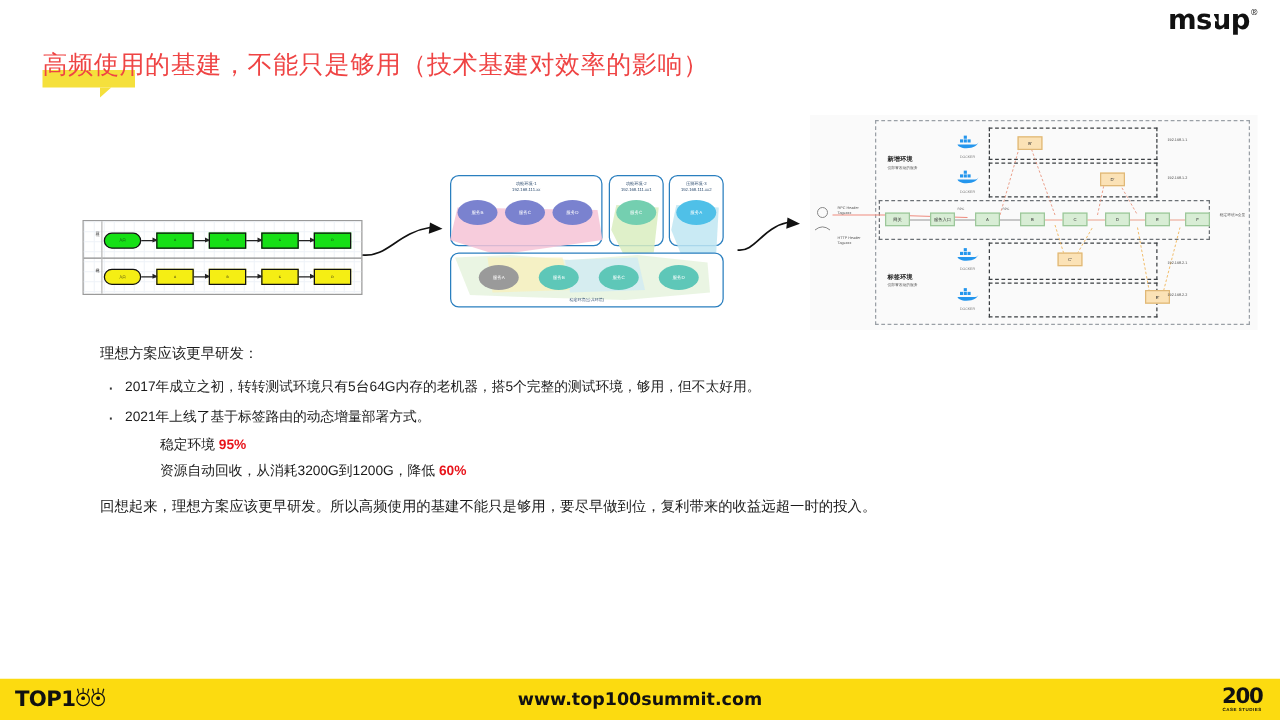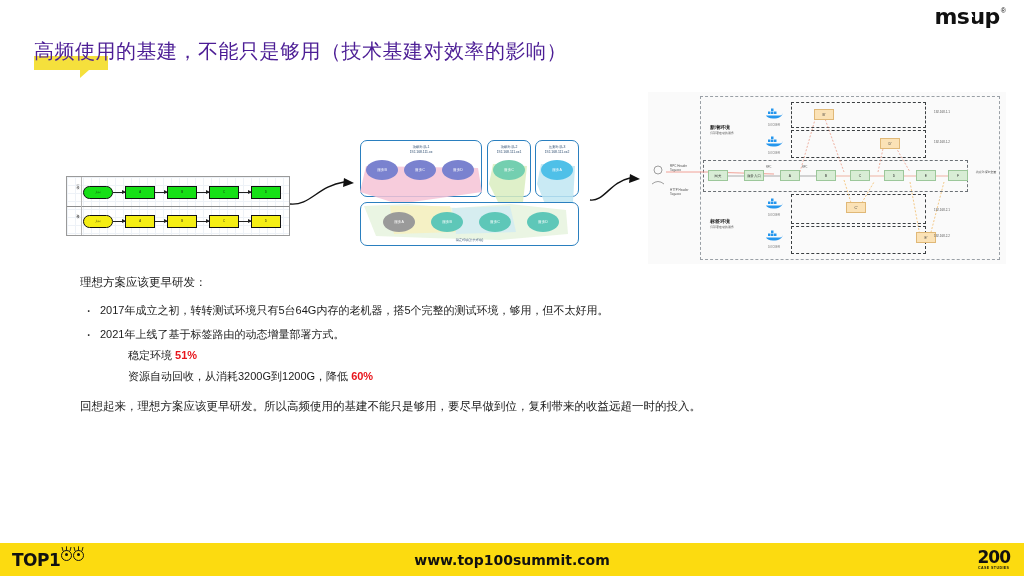--- a/index.html
+++ b/index.html
@@ -17,21 +17,21 @@
   .brand-reg{font-size:7px;color:#111;margin-left:1px;margin-top:1px;}
   .brand-arrow{position:absolute;left:32px;top:4px;width:0;height:0;
     border-left:4px solid transparent;border-right:4px solid transparent;border-bottom:7px solid #fff;}
   .brand-arrowstem{position:absolute;left:34.5px;top:10px;width:3px;height:7px;background:#fff;}
 
   
   .title-wrap{position:absolute;left:34px;top:38px;}
   .title-hl{position:absolute;left:0;top:18px;width:74px;height:14px;background:#f5e03c;z-index:0;}
   .title-hl:after{content:"";position:absolute;left:46px;top:14px;width:0;height:0;
     border-left:9px solid #f5e03c;border-bottom:8px solid transparent;}
-  .title{position:relative;z-index:1;font-size:20px;color:#4c1d95;letter-spacing:0.5px;
+  .title{position:relative;z-index:1;font-size:20px;color:#ef4444;letter-spacing:0.5px;
     font-family:"DejaVu Sans",sans-serif;white-space:nowrap;}
 
   
   .body{position:absolute;left:80px;top:275px;width:870px;color:#1a1a1a;}
   .body .lead{font-size:11.5px;margin-bottom:14px;}
   .bullets{list-style:none;margin:0;padding:0;}
   .bullets li{font-size:11px;margin-bottom:11px;padding-left:20px;position:relative;line-height:1.2;}
   .bullets li:before{content:"·";position:absolute;left:6px;top:-3px;font-size:16px;color:#333;}
   .sublines{margin:-4px 0 12px 48px;}
   .sublines div{font-size:11px;margin-bottom:6px;color:#1a1a1a;}
@@ -106,21 +106,21 @@
   .obox{position:absolute;width:20px;height:11px;background:#fbe2b6;border:0.8px solid #e0b877;
         display:flex;align-items:center;justify-content:center;font-size:3.4px;color:#333;box-sizing:border-box;}
   .iptag{position:absolute;font-size:3px;color:#555;}
   .hdr{position:absolute;font-size:3px;color:#555;line-height:1.4;}
   .rpc{position:absolute;font-size:2.6px;color:#666;}
   .tail{position:absolute;font-size:3px;color:#555;text-align:center;line-height:1.4;}
 
   
   .footer{position:absolute;left:0;bottom:0;width:1024px;height:33px;background:#fcdb10;
           display:flex;align-items:center;}
-  .f-left{position:absolute;left:12px;display:flex;align-items:flex-start;}
+  .f-left{position:absolute;left:12px;display:flex;align-items:center;}
   .f-top1{font-size:17px;font-weight:bold;color:#111;letter-spacing:-0.5px;font-family:"DejaVu Sans",sans-serif;}
   .eye{width:9px;height:9px;border:1.4px solid #111;border-radius:50%;margin-left:1px;position:relative;}
   .eye:after{content:"";position:absolute;left:2.2px;top:2.2px;width:3px;height:3px;background:#111;border-radius:50%;}
   .lashes{position:absolute;left:-1px;top:-5px;width:11px;height:5px;}
   .f-center{position:absolute;left:0;right:0;text-align:center;font-size:14px;font-weight:bold;color:#111;
             font-family:"DejaVu Sans",sans-serif;}
   .f-right{position:absolute;right:14px;text-align:center;}
   .f-100{font-size:17px;font-weight:bold;color:#111;line-height:0.95;letter-spacing:-1px;font-family:"DejaVu Sans",sans-serif;}
   .f-cs{font-size:3.6px;font-weight:bold;color:#111;letter-spacing:0.4px;}
 </style>
@@ -349,21 +349,21 @@
   </div>
 
   <div class="body">
     <div class="lead">理想方案应该更早研发：</div>
     <ul class="bullets">
       <li>2017年成立之初，转转测试环境只有5台64G内存的老机器，搭5个完整的测试环境，够用，但不太好用。</li>
       <li>2021年上线了基于标签路由的动态增量部署方式。</li>
     </ul>
     <div class="sublines">
       <div>
-        <span>稳定环境 </span><span class="hot">51%</span>
+        <span>稳定环境 </span><span class="hot">95%</span>
       </div>
       <div>
         <span>资源自动回收，从消耗3200G到1200G，降低 </span><span class="hot">60%</span>
       </div>
     </div>
     <div class="outro">回想起来，理想方案应该更早研发。所以高频使用的基建不能只是够用，要尽早做到位，复利带来的收益远超一时的投入。</div>
   </div>
 
   <div class="footer">
     <div class="f-left">

